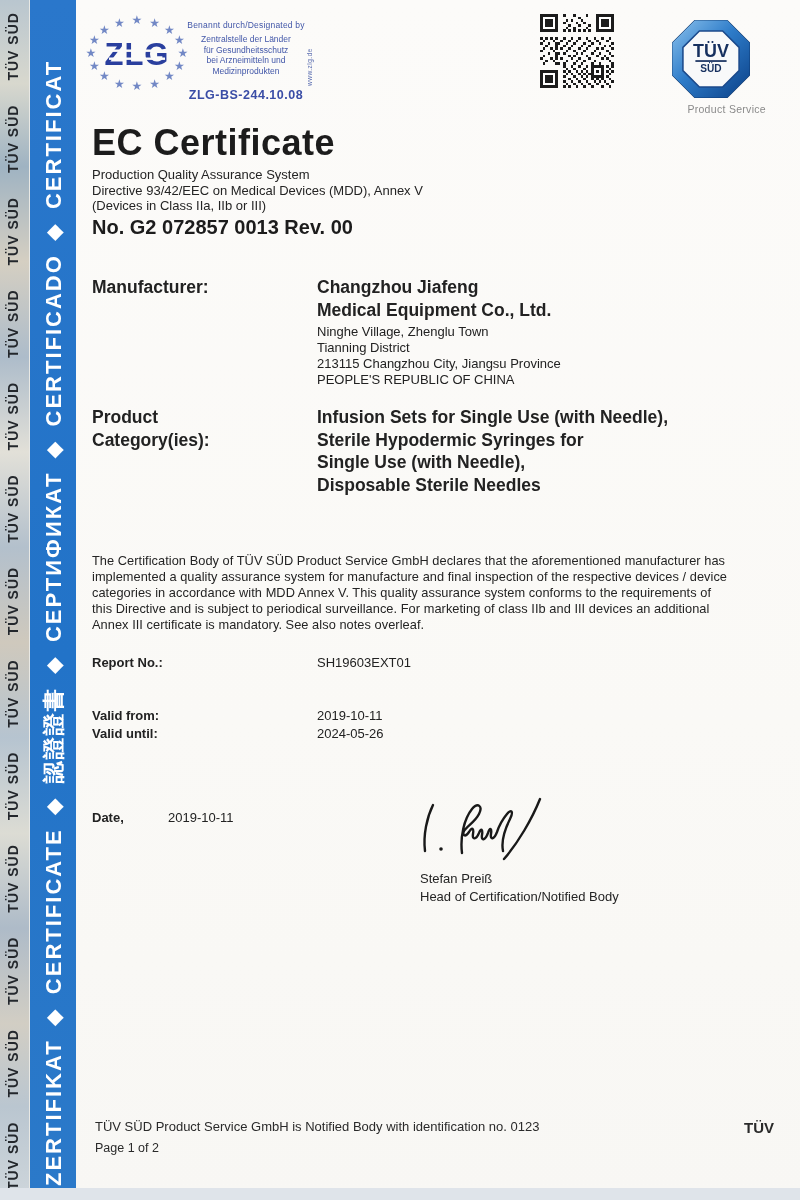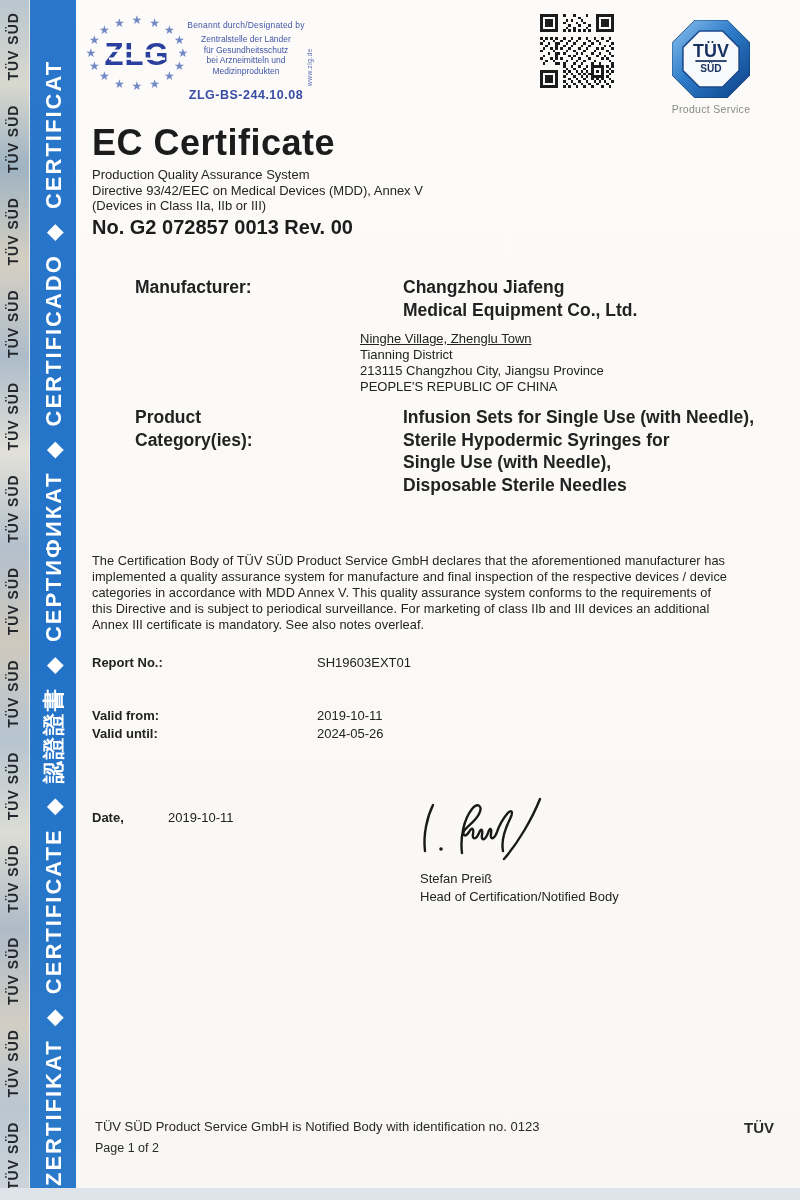--- a/index.html
+++ b/index.html
@@ -50,34 +50,34 @@
     color:#4156a8;
   }
   .zlg-text .l1{font-size:8.5px;margin-bottom:4px;letter-spacing:.2px;}
   .zlg-text .org{font-size:8.5px;line-height:10.5px;}
   .zlg-text .ref{font-size:12.5px;font-weight:bold;margin-top:12px;letter-spacing:.5px;color:#3a4da6;}
   .zlg-web{
     position:absolute;left:306px;top:86px;transform:rotate(-90deg);
     transform-origin:0 0;font-size:6.5px;color:#5b6eb0;letter-spacing:.5px;
   }
   .tuv-caption{
-    position:absolute;left:656px;top:103px;width:110px;text-align:center;
+    position:absolute;left:656px;top:103px;width:110px;text-align:right;
     font-size:10.5px;color:#8a8a8a;letter-spacing:.3px;
   }
 
   
   .title{position:absolute;left:92px;top:122px;font-size:36px;font-weight:bold;letter-spacing:.5px;color:#1c1c1c;}
   .subtitle{position:absolute;left:92px;top:167px;font-size:13px;line-height:15.5px;color:#242424;}
   .cert-no{position:absolute;left:92px;top:216px;font-size:20px;font-weight:bold;color:#1c1c1c;}
 
   .fieldrow{position:absolute;left:92px;display:flex;}
   .fieldrow .label{width:225px;flex:0 0 225px;font-weight:bold;}
-  .f17{font-size:17.5px;line-height:22.5px;margin-left:43px;}
+  .f17{font-size:17.5px;line-height:22.5px;}
   .f13{font-size:13px;line-height:16px;}
-  .addr{margin-top:10px;text-decoration:underline;}
+  .addr{margin-top:3px;}
 
   .declaration{
     position:absolute;left:92px;top:540px;width:640px;
     font-size:12.8px;line-height:16px;color:#242424;letter-spacing:.05px;
   }
 
   .sig-block{position:absolute;left:420px;top:870px;font-size:13px;line-height:17.5px;color:#242424;}
   .sig-svg{position:absolute;left:412px;top:793px;}
   .sig-svg path{fill:none;stroke:#191919;stroke-width:2.4;stroke-linecap:round;}
 

